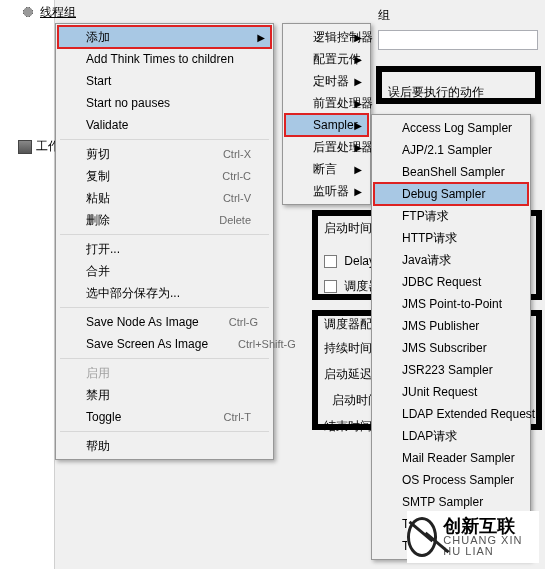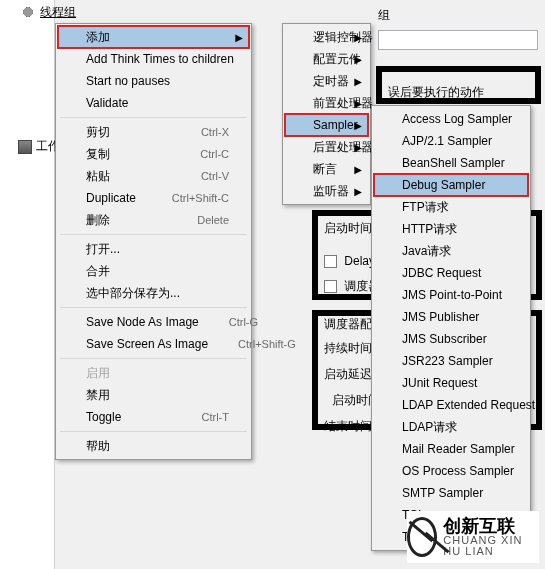--- a/index.html
+++ b/index.html
@@ -18,23 +18,23 @@
   .menu-inner { padding: 2px; }
   .menu-item { display: flex; align-items: center; height: 22px; padding: 0 20px 0 28px; cursor: default; position: relative; white-space: nowrap; }
   .menu-item.highlight { background: #a8c8e4; }
   .menu-item.disabled { color: #a0a0a0; }
   .menu-item .label { flex: 1; }
   .menu-item .shortcut { color: #6b6b6b; font-size: 11px; margin-left: 30px; }
   .menu-item .arrow { position: absolute; right: 6px; font-size: 10px; color: #000; }
   .menu-sep { height: 1px; background: #d7d7d7; margin: 3px 2px; }
   .menu-item.boxed { outline: 2px solid #d22; outline-offset: -1px; }
   
-  .menu1 { left: 55px; top: 23px; width: 197px; }
+  .menu1 { left: 55px; top: 23px; width: 219px; }
   .menu2 { left: 282px; top: 23px; width: 89px; }
-  .menu3 { left: 371px; top: 105px; width: 160px; }
+  .menu3 { left: 371px; top: 114px; width: 160px; }
   
   .tree-side { position: absolute; left: 0; top: 0; width: 55px; height: 569px; background: #fff; border-right:1px solid #d0d0d0; }
   .tree-icon { position: absolute; width: 16px; height: 16px; }
   .gear { background: radial-gradient(circle,#999 40%,#666 42%,transparent 44%); }
   
   .logo { position: absolute; right: 6px; bottom: 6px; width: 132px; height: 52px; background:#fff; display:flex; align-items:center; justify-content:center; gap:6px; }
   .logo .mark { width:40px; height:40px; border:3px solid #222; border-radius:50%; position:relative; }
   .logo .mark::before, .logo .mark::after { content:""; position:absolute; background:#222; }
   .logo .mark::before { width:30px; height:3px; top:10px; left:-4px; transform:rotate(40deg); }
   .logo .mark::after  { width:30px; height:3px; bottom:10px; left:12px; transform:rotate(40deg); }
@@ -89,41 +89,40 @@
 <div class="context-menu menu1">
   <div class="menu-inner" id="menu1-inner">
       <div class="menu-item highlight boxed">
         <span class="label">添加</span>
         <span class="arrow">▶</span>
       </div>
       <div class="menu-item">
         <span class="label">Add Think Times to children</span>
       </div>
       <div class="menu-item">
+        <span class="label">Start</span>
+      </div>
+      <div class="menu-item">
         <span class="label">Start no pauses</span>
       </div>
       <div class="menu-item">
         <span class="label">Validate</span>
       </div>
       <div class="menu-sep"></div>
       <div class="menu-item">
         <span class="label">剪切</span>
         <span class="shortcut">Ctrl-X</span>
       </div>
       <div class="menu-item">
         <span class="label">复制</span>
         <span class="shortcut">Ctrl-C</span>
       </div>
       <div class="menu-item">
         <span class="label">粘贴</span>
         <span class="shortcut">Ctrl-V</span>
-      </div>
-      <div class="menu-item">
-        <span class="label">Duplicate</span>
-        <span class="shortcut">Ctrl+Shift-C</span>
       </div>
       <div class="menu-item">
         <span class="label">删除</span>
         <span class="shortcut">Delete</span>
       </div>
       <div class="menu-sep"></div>
       <div class="menu-item">
         <span class="label">打开...</span>
       </div>
       <div class="menu-item">

